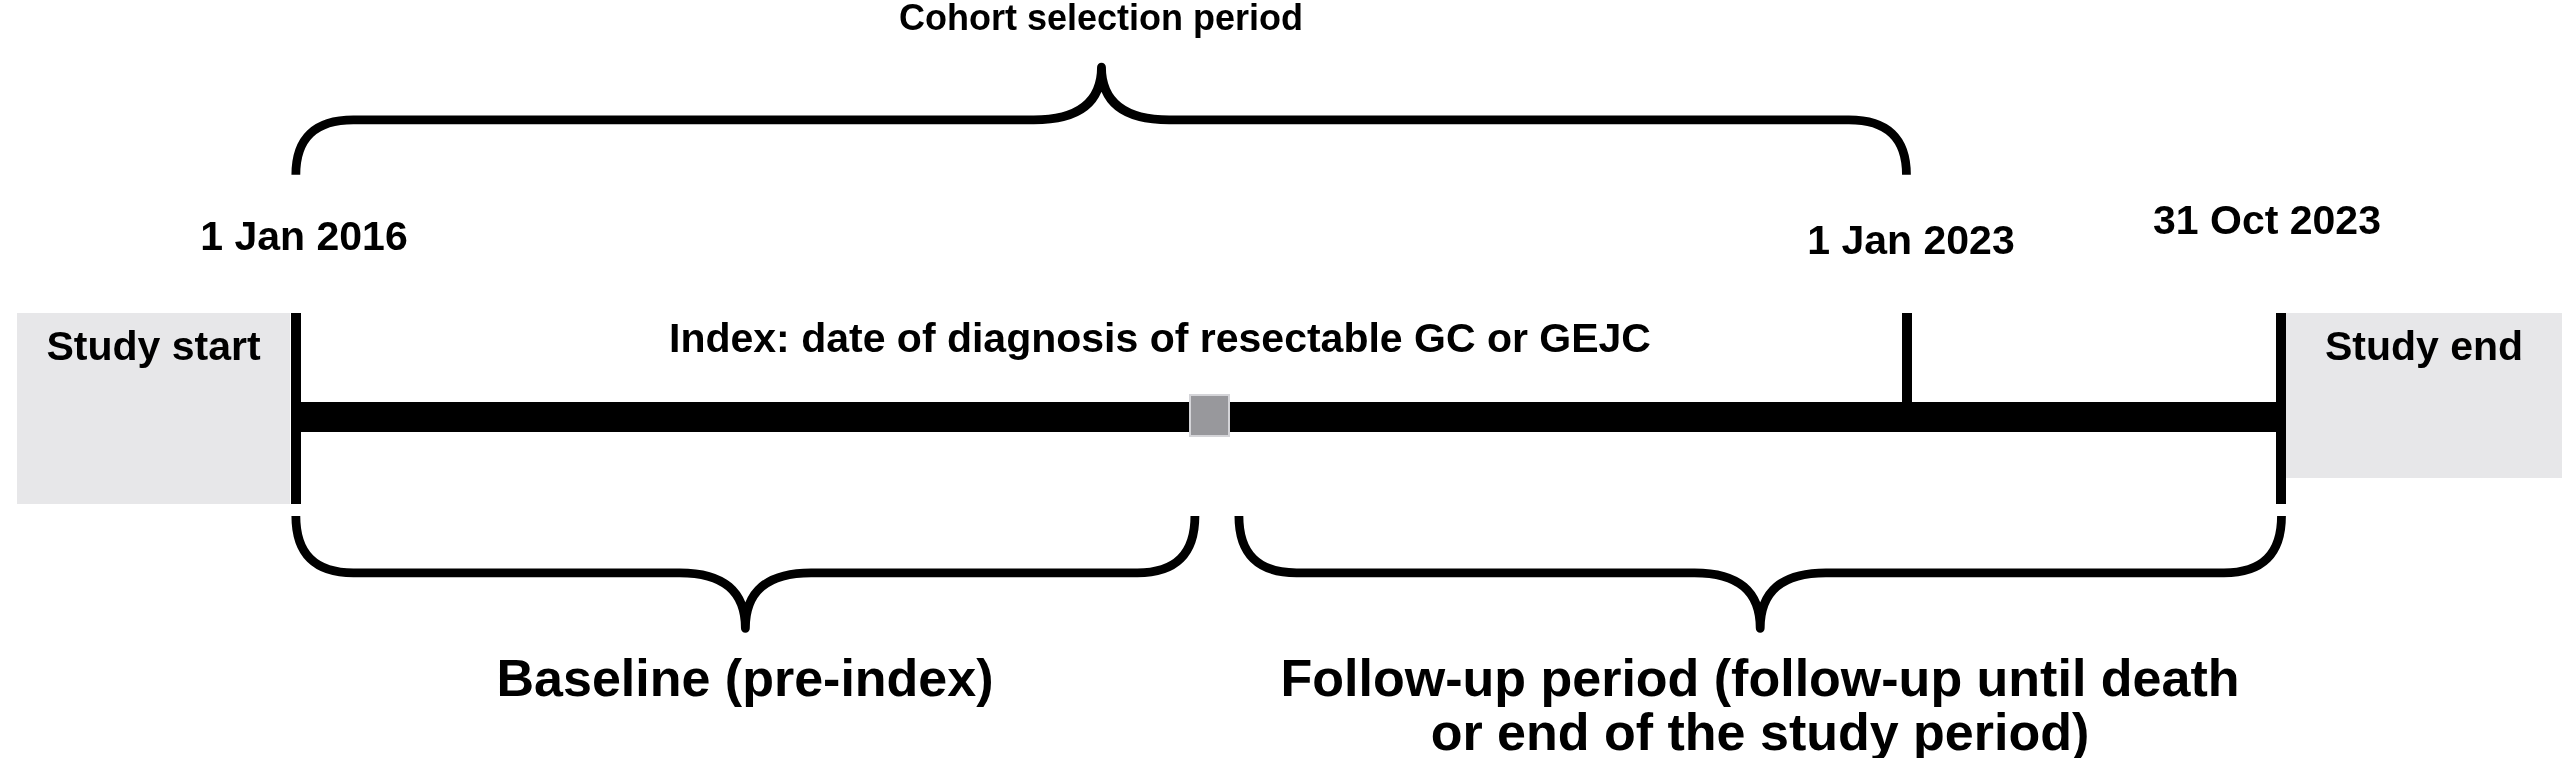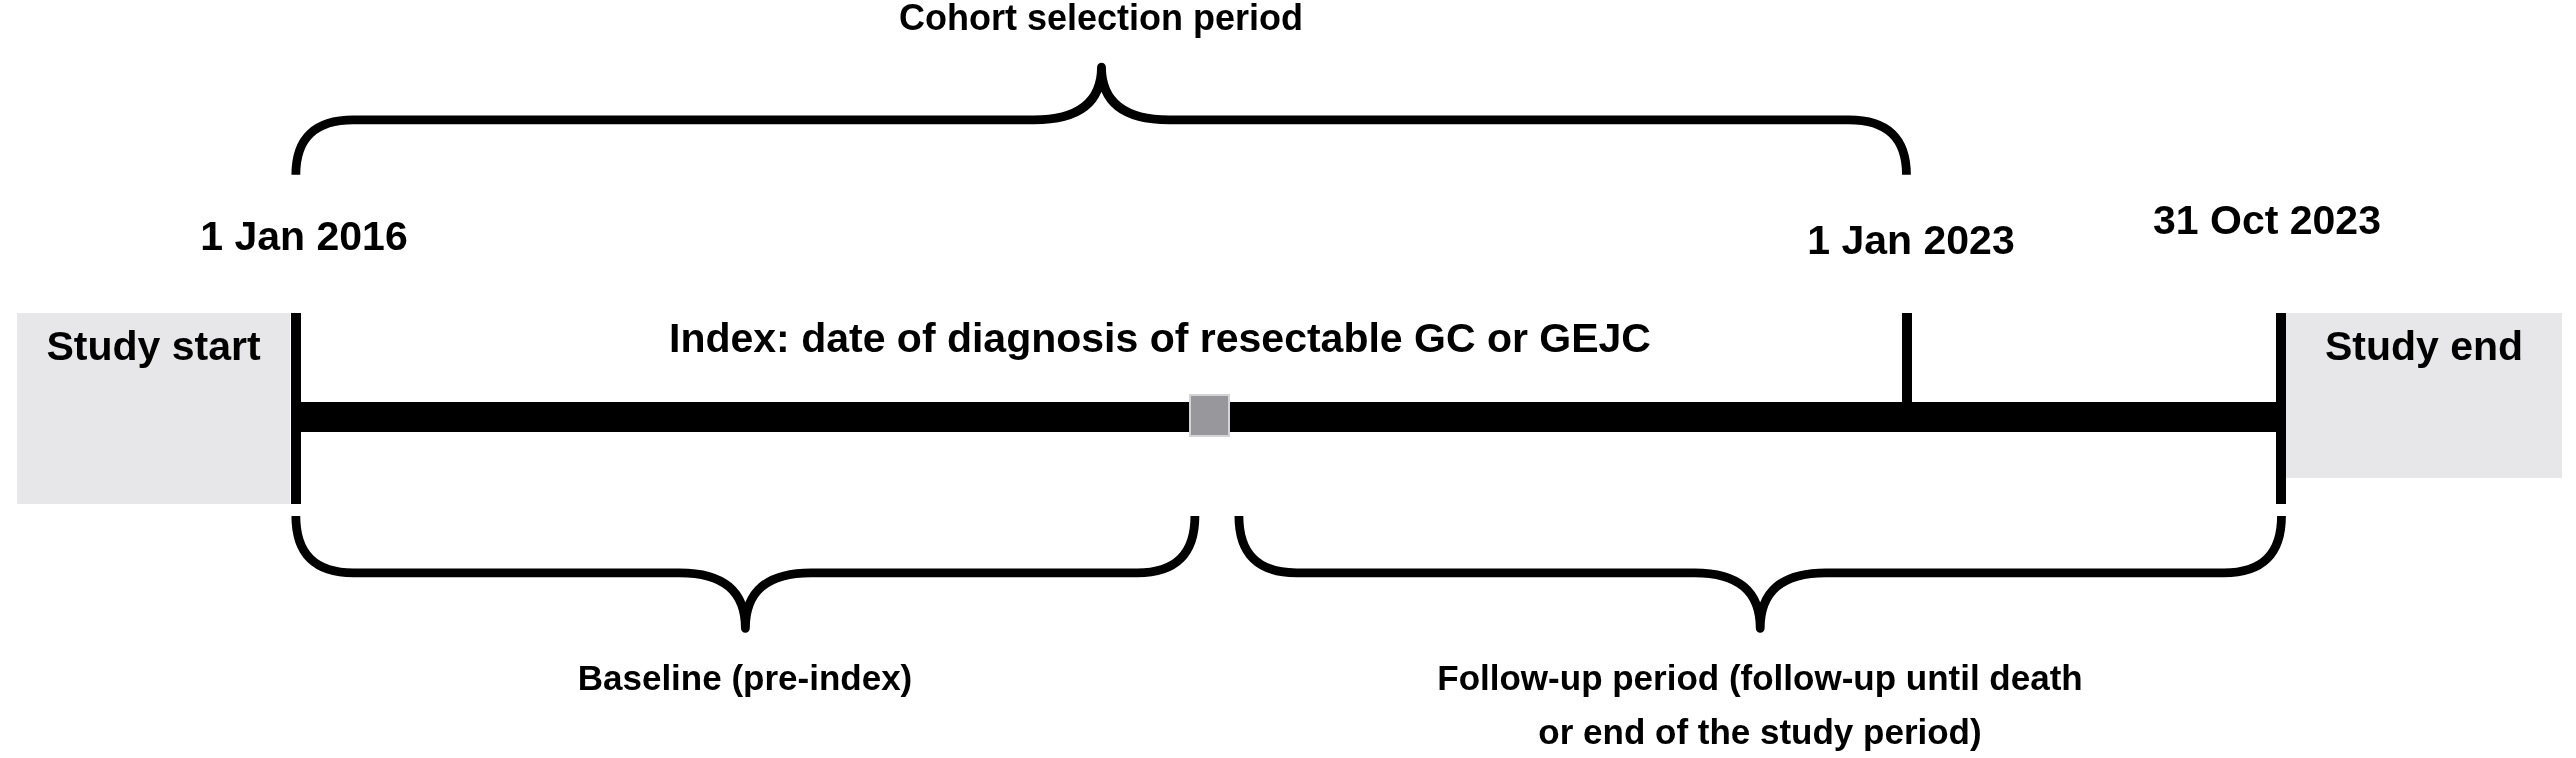--- a/index.html
+++ b/index.html
@@ -30,21 +30,21 @@
     font-size:41px;
   }
   .bar{background:var(--timeline-bar);}
   .tick{background:var(--timeline-bar);}
   .index-marker{
     box-sizing:border-box;
     background:var(--index-marker-fill);
     border:2px solid var(--index-marker-border);
   }
   .period-label{
-    font-size:35px;line-height:54px;text-align:center;
+    font-size:52px;line-height:54px;text-align:center;
   }
   svg.braces{position:absolute;left:0;top:0;}
   .brace{fill:none;stroke:var(--timeline-bar);stroke-width:13px;stroke-linejoin:round;}
 </style>
 </head>
 <body>
 
 <div class="canvas">
 
   <svg class="braces" width="2576" height="759" viewBox="0 0 3805 1121">

